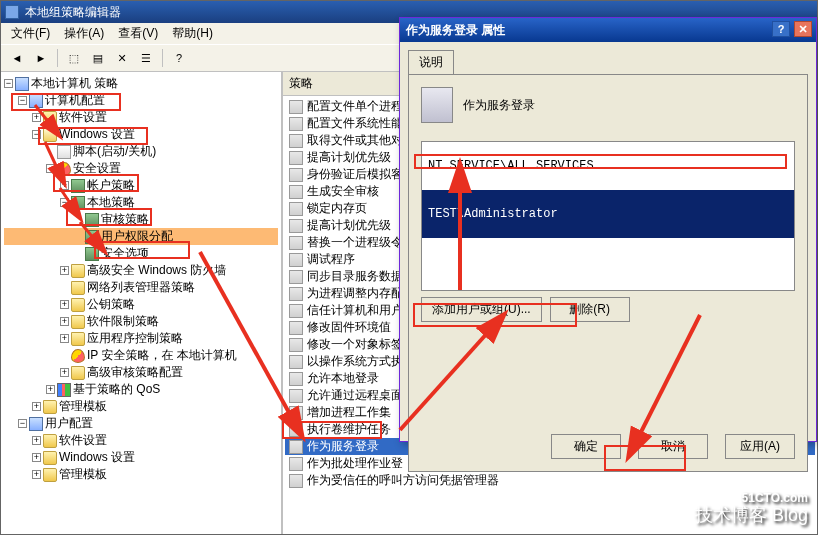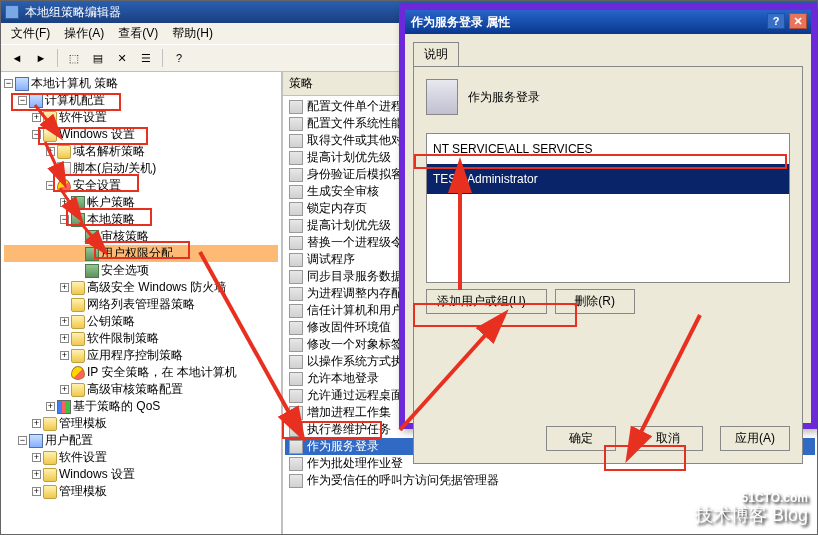--- a/index.html
+++ b/index.html
@@ -27,32 +27,32 @@
 .ico-fld-o{background:linear-gradient(#fff8d0,#f0d060);border:1px solid #bfa040;border-radius:0 2px 2px 2px}
 .ico-scr{background:linear-gradient(#fff,#e0e0e0);border:1px solid #999}
 .ico-shield{background:linear-gradient(135deg,#ffd700 50%,#ff6060 50%);border:1px solid #b07020;border-radius:50% 50% 50% 50%/60% 60% 40% 40%}
 .ico-book{background:linear-gradient(#90c890,#609060);border:1px solid #4a7a4a}
 .ico-pol{background:linear-gradient(#e8e8e8,#d0d0d0);border:1px solid #999}
 .ico-bar{background:linear-gradient(90deg,#4080ff 30%,#ff6060 30%,#ff6060 60%,#40c040 60%);border:1px solid #666}
 .hl-red{border:2px solid #e83020;padding:0 1px;position:absolute;pointer-events:none}
 .sel{background:#fdba74}
 .list-sel{background:#316ac5;color:#fff}
 
-.dialog{position:absolute;left:399px;top:4px;width:418px;height:425px;background:#ece9d8;border:6px solid #6d28d9;box-shadow:3px 3px 8px rgba(0,0,0,.3)}
+.dialog{position:absolute;left:399px;top:17px;width:418px;height:425px;background:#ece9d8;border:1px solid #6d28d9;box-shadow:3px 3px 8px rgba(0,0,0,.3)}
 .dlg-title{height:24px;background:linear-gradient(#2864c8,#083890);color:#fff;display:flex;align-items:center;padding:0 6px;font-weight:bold;position:relative}
 .dlg-close{position:absolute;right:4px;top:3px;width:18px;height:16px;background:#e8745c;border:1px solid #b04830;color:#fff;display:flex;align-items:center;justify-content:center;font-size:11px}
 .dlg-help{position:absolute;right:26px;top:3px;width:18px;height:16px;background:#3870c8;border:1px solid #2050a0;color:#fff;display:flex;align-items:center;justify-content:center;font-size:11px}
 .tab-strip{display:flex;padding:8px 8px 0 8px}
 .tab{padding:3px 10px;background:#ece9d8;border:1px solid #888;border-bottom:none;margin-right:-1px}
 .tab.active{background:#ece9d8;border-bottom:1px solid #ece9d8;position:relative;z-index:2}
 .tab-panel{margin:0 8px 8px 8px;border:1px solid #888;background:#ece9d8;padding:12px;height:398px;position:relative}
 .panel-head{display:flex;align-items:center;gap:10px;margin-bottom:18px}
 .panel-ico{width:32px;height:36px;background:linear-gradient(#e8e8f0,#c0c0d0);border:1px solid #888}
 .user-box{border:1px solid #888;background:#fff;height:150px;overflow:auto}
-.user-row{padding:8px 6px;font-family:Liberation Sans, sans-serif}
+.user-row{padding:17px 6px;font-family:Liberation Mono, monospace}
 .user-row.sel{background:#0a246a;color:#fff}
 .btn{padding:3px 10px;background:#ece9d8;border:1px solid #888;min-width:80px;text-align:center}
 .btn-row{display:flex;gap:8px;margin-top:6px}
 .dlg-btn-row{position:absolute;right:12px;bottom:12px;display:flex;gap:17px}
 .dlg-btn-row .btn{min-width:70px}
 .arrow{position:absolute;pointer-events:none}
 .watermark{position:absolute;right:10px;bottom:8px;color:#fff;font-size:18px;font-weight:bold;text-shadow:2px 2px 3px rgba(0,0,0,.9);text-align:right;line-height:1.2}
 .watermark .s2{font-size:18px;font-weight:normal}
 </style>
 </head>
@@ -96,25 +96,20 @@
         </div>
       <div class="tree-row" style="padding-left:28px">
           <span class="exp">+</span>
           <span class="ico ico-fld"></span>
           <span>软件设置</span>
         </div>
       <div class="tree-row" style="padding-left:28px">
           <span class="exp">−</span>
           <span class="ico ico-fld-o"></span>
           <span>Windows 设置</span>
-        </div>
-      <div class="tree-row" style="padding-left:42px">
-          <span class="exp">+</span>
-          <span class="ico ico-fld"></span>
-          <span>域名解析策略</span>
         </div>
       <div class="tree-row" style="padding-left:42px">
           <span class="exp-sp"></span>
           <span class="ico ico-scr"></span>
           <span>脚本(启动/关机)</span>
         </div>
       <div class="tree-row" style="padding-left:42px">
           <span class="exp">−</span>
           <span class="ico ico-shield"></span>
           <span>安全设置</span>

